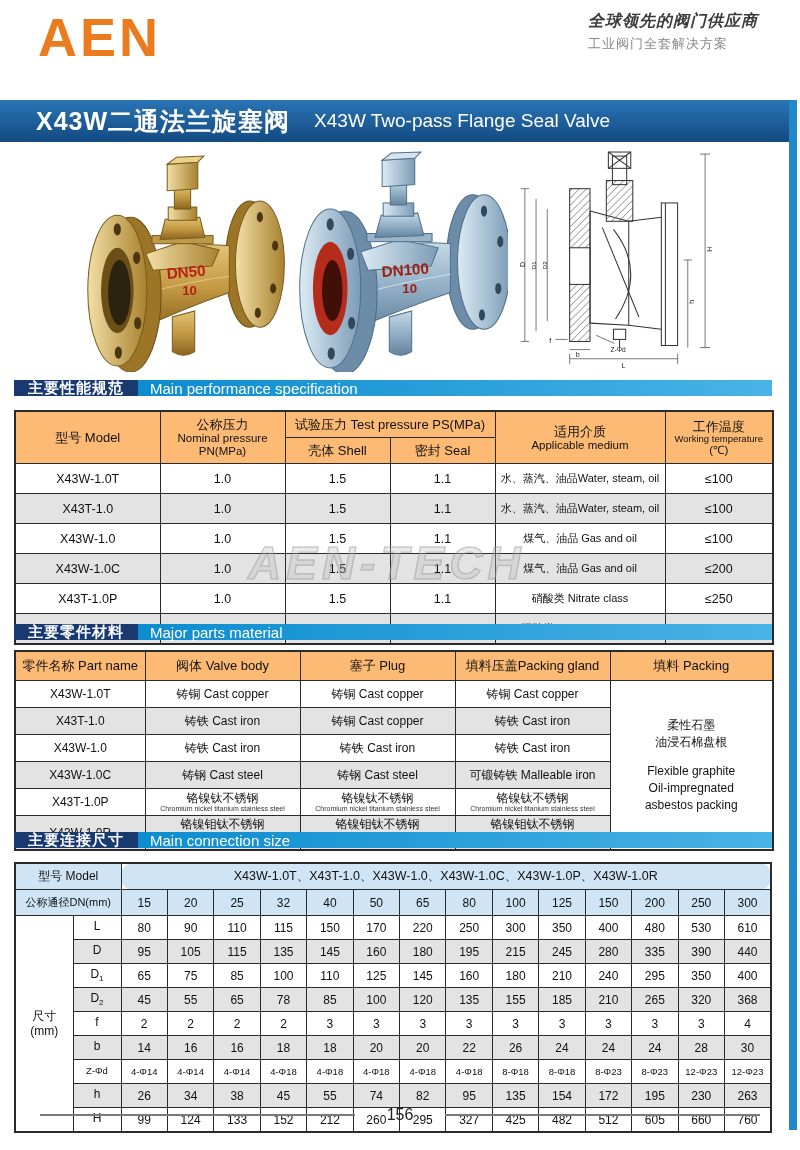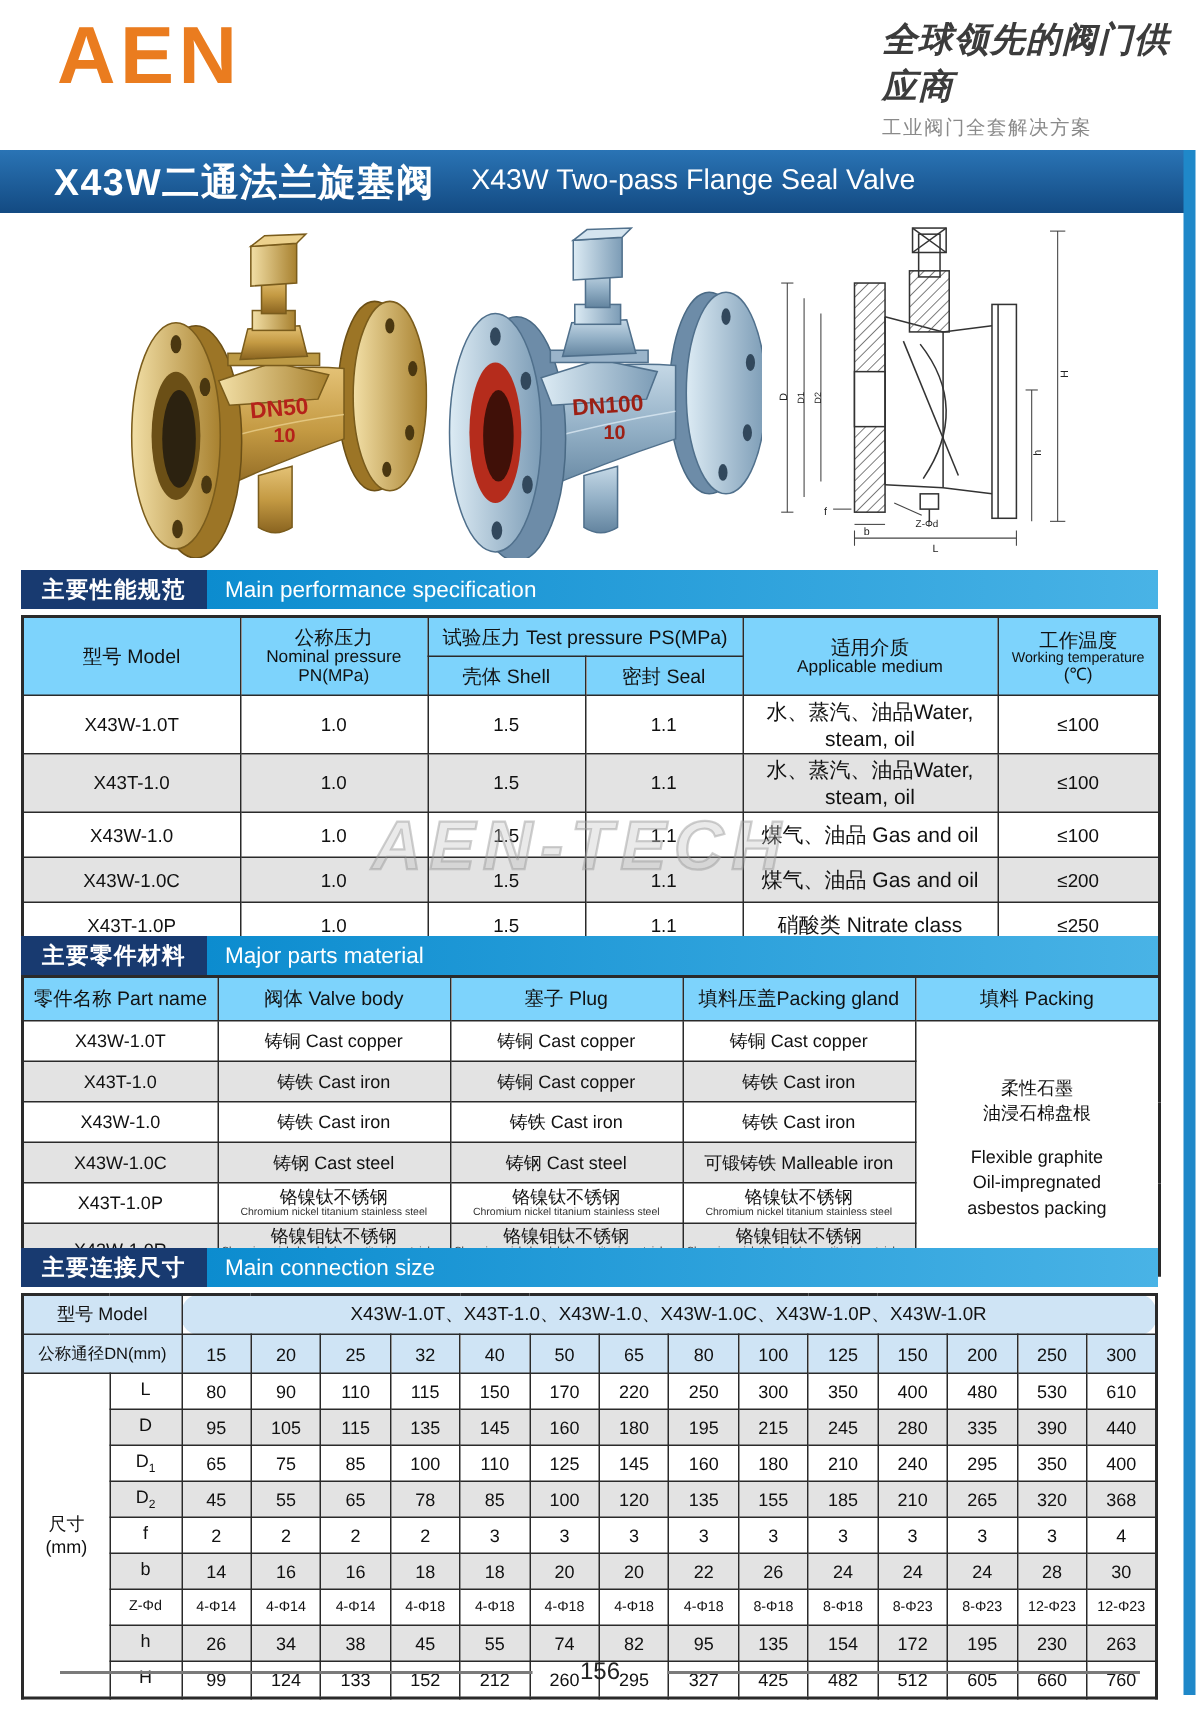--- a/index.html
+++ b/index.html
@@ -2,52 +2,52 @@
 <html><head>
 <meta charset="utf-8">
 <style>
   html,body{margin:0;padding:0;background:#fff;}
   .page{position:relative;width:800px;height:1150px;background:#fff;overflow:hidden;
         font-family:"Liberation Sans",sans-serif;color:#111;}
   
   .logo{position:absolute;left:38px;top:6px;font-size:54px;font-weight:bold;color:#ea7c1f;letter-spacing:3px;}
   .brand{position:absolute;left:588px;top:8px;}
   .brand-cn{font-size:27px;font-weight:bold;color:#1e6cb0;letter-spacing:2px;}
-  .brand-slogan{font-size:23px;font-weight:bold;font-style:italic;color:#3c3c3c;margin-top:3px;letter-spacing:1px;}
+  .brand-slogan{font-size:16px;font-weight:bold;font-style:italic;color:#3c3c3c;margin-top:3px;letter-spacing:1px;}
   .brand-sub{font-size:13px;color:#8a8a8a;margin-top:3px;letter-spacing:1px;}
   
   .title-bar{position:absolute;top:100px;left:0;width:792px;height:42px;
              background:linear-gradient(180deg,#2a74b5,#134a82);
              display:flex;align-items:center;padding-left:36px;box-sizing:border-box;gap:12px;}
   .title-cn{color:#fff;font-size:25px;font-weight:bold;letter-spacing:1px;}
   .title-en{color:#fff;font-size:19px;margin-left:12px;}
   .side-stripe{position:absolute;top:100px;right:3px;width:8px;height:1030px;background:#1f88c9;}
   
   .figures{position:absolute;top:150px;left:0;width:780px;height:228px;display:flex;
            align-items:flex-start;padding-left:80px;box-sizing:border-box;gap:8px;}
   
-  .sec{position:absolute;left:14px;width:758px;height:26px;display:flex;}
+  .sec{position:absolute;left:14px;width:758px;height:16px;display:flex;}
   .sec-cn{background:#183a70;color:#fff;font-weight:bold;font-size:15px;
           display:flex;align-items:center;padding:0 14px;letter-spacing:1px;}
   .sec-en{flex:1;background:linear-gradient(90deg,#0c8ccf,#49b3e6);color:#fff;font-size:15px;
           display:flex;align-items:center;padding-left:12px;}
   
   table{position:absolute;left:14px;width:758px;border-collapse:collapse;table-layout:fixed;
         border:2px solid #2a2a2a;background:#fff;}
   th,td{border:1px solid #2a2a2a;text-align:center;vertical-align:middle;
         font-weight:normal;padding:2px 1px;overflow:hidden;}
-  th{background:#7dd3fc;}
+  th{background:#fdba74;}
   tr.gray td{background:#e3e3e3;}
   
   .perf-table{top:410px;font-size:12.5px;}
   .perf-table th{font-size:13px;height:21px;line-height:15px;}
   .perf-table td{height:25px;}
   .hl-small{font-size:9.5px;line-height:10px;}
   .hl-mid{font-size:11.5px;line-height:13px;}
-  .cell-medium{font-size:14px;margin-top:20px;}
+  .cell-medium{font-size:11px;margin-top:20px;}
   
   .watermark{position:absolute;top:536px;left:248px;font-size:46px;font-weight:bold;font-style:italic;
              letter-spacing:5px;color:rgba(185,185,185,0.30);-webkit-text-stroke:1.5px rgba(150,150,150,0.45);
              z-index:5;pointer-events:none;}
   
   .mat-table{top:650px;font-size:12px;}
   .mat-table th{font-size:13px;height:24px;}
   .mat-table td{height:22px;}
   .mat-main{font-size:12px;line-height:13px;}
   .mat-sub{font-size:7px;line-height:8px;color:#333;}

